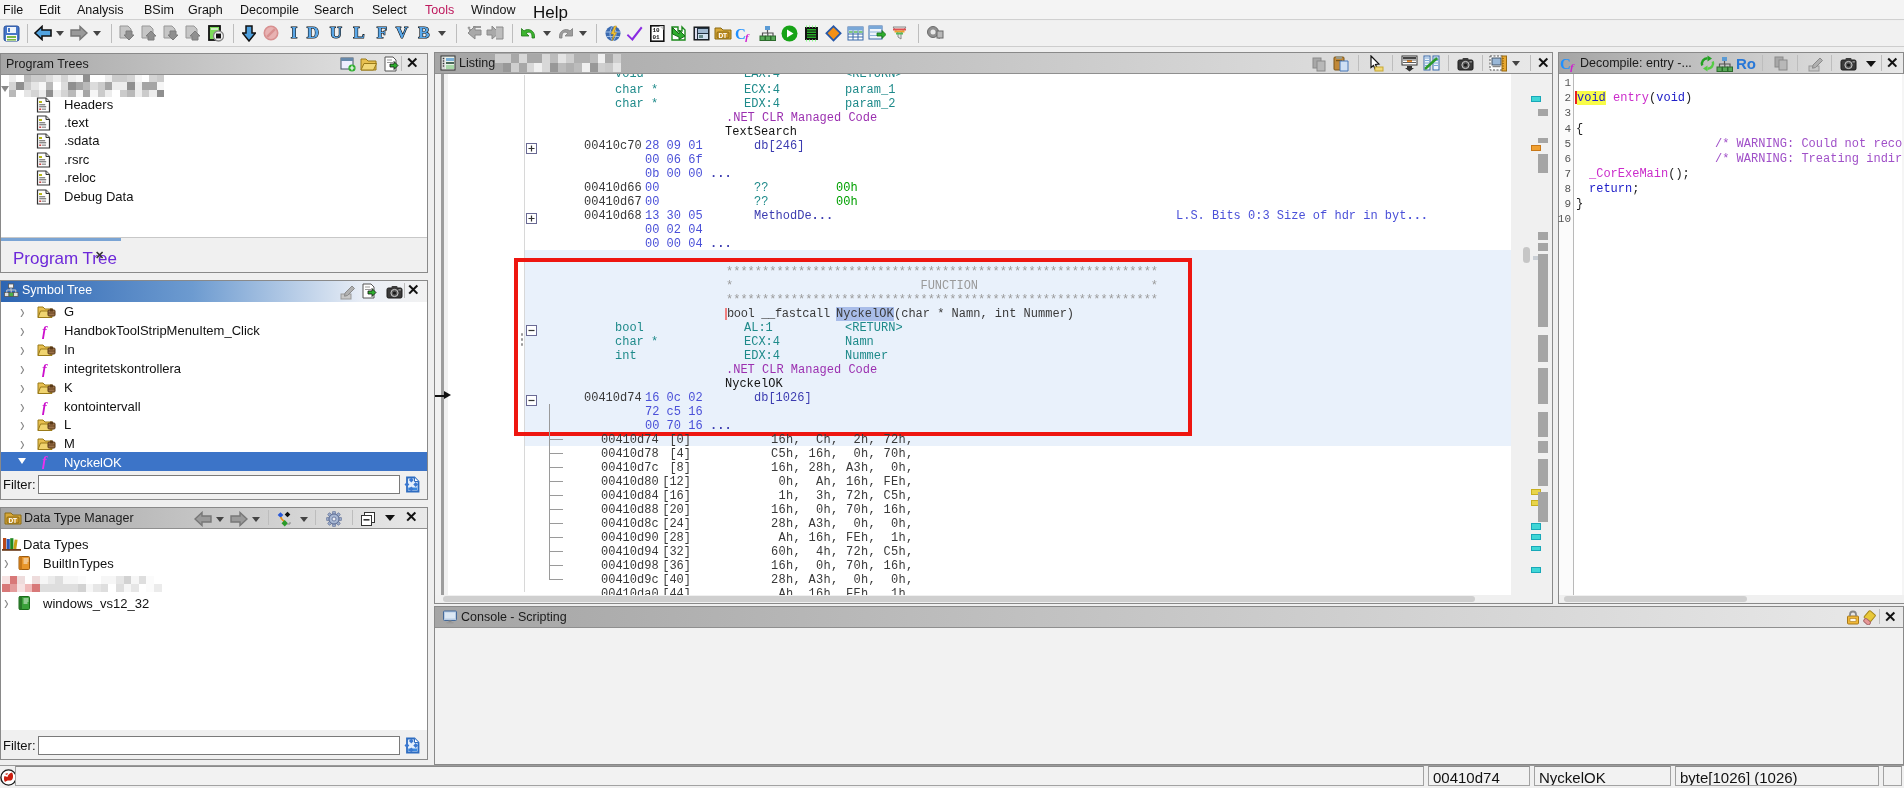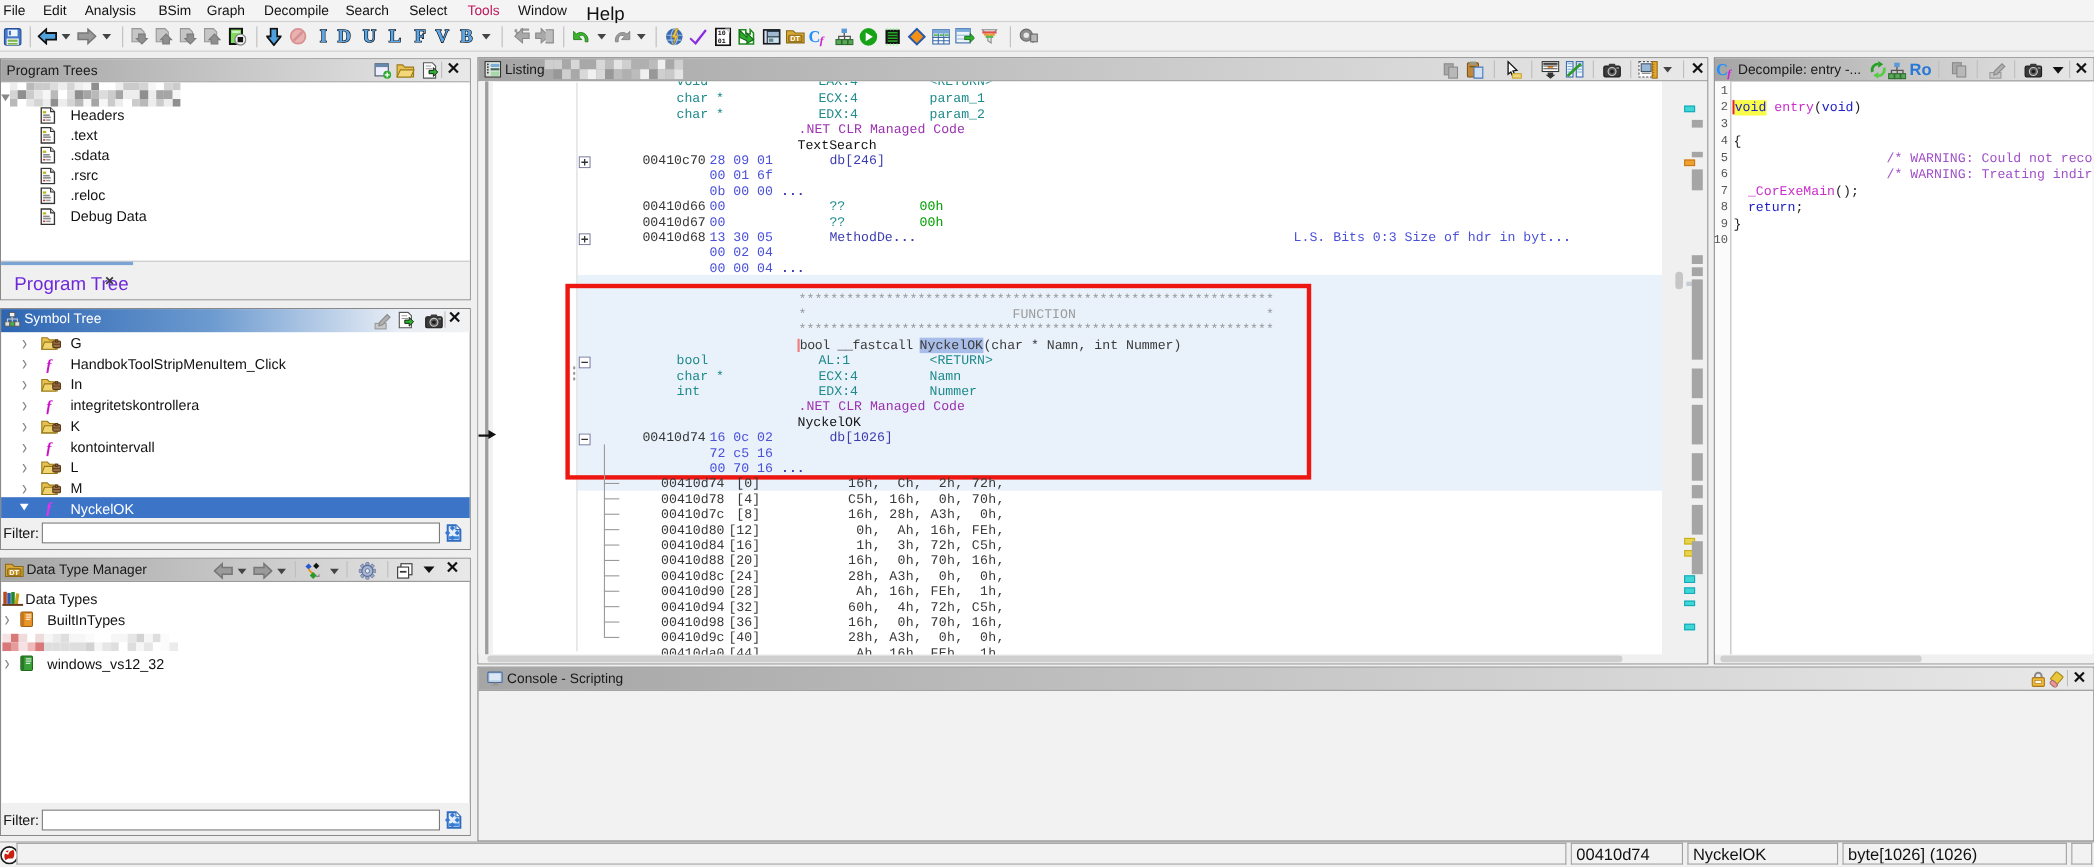--- a/index.html
+++ b/index.html
@@ -575,21 +575,21 @@
 <div class="a mono teal" style="left:744px;top:82.5px">ECX:4</div>
 <div class="a mono teal" style="left:845px;top:82.5px">param_1</div>
 <div class="a mono teal" style="left:615px;top:96.5px">char *</div>
 <div class="a mono teal" style="left:744px;top:96.5px">EDX:4</div>
 <div class="a mono teal" style="left:845px;top:96.5px">param_2</div>
 <div class="a mono pur" style="left:726px;top:110.5px">.NET CLR Managed Code</div>
 <div class="a mono blk" style="left:725px;top:124.5px">TextSearch</div>
 <div class="a mono addr" style="left:584px;top:138.5px">00410c70</div>
 <div class="a mono blue" style="left:645px;top:138.5px">28 09 01</div>
 <div class="a mono navy" style="left:754px;top:138.5px">db[246]</div>
-<div class="a mono blue" style="left:645px;top:152.5px">00 01 6f</div>
+<div class="a mono blue" style="left:645px;top:152.5px">00 06 6f</div>
 <div class="a mono blue" style="left:645px;top:166.5px">0b 00 00</div>
 <div class="a mono navy" style="left:710px;top:166.5px"><b>...</b></div>
 <div class="a mono addr" style="left:584px;top:180.5px">00410d66</div>
 <div class="a mono blue" style="left:645px;top:180.5px">00</div>
 <div class="a mono teal" style="left:754px;top:180.5px">??</div>
 <div class="a mono grn" style="left:836px;top:180.5px">00h</div>
 <div class="a mono addr" style="left:584px;top:194.5px">00410d67</div>
 <div class="a mono blue" style="left:645px;top:194.5px">00</div>
 <div class="a mono teal" style="left:754px;top:194.5px">??</div>
 <div class="a mono grn" style="left:836px;top:194.5px">00h</div>

